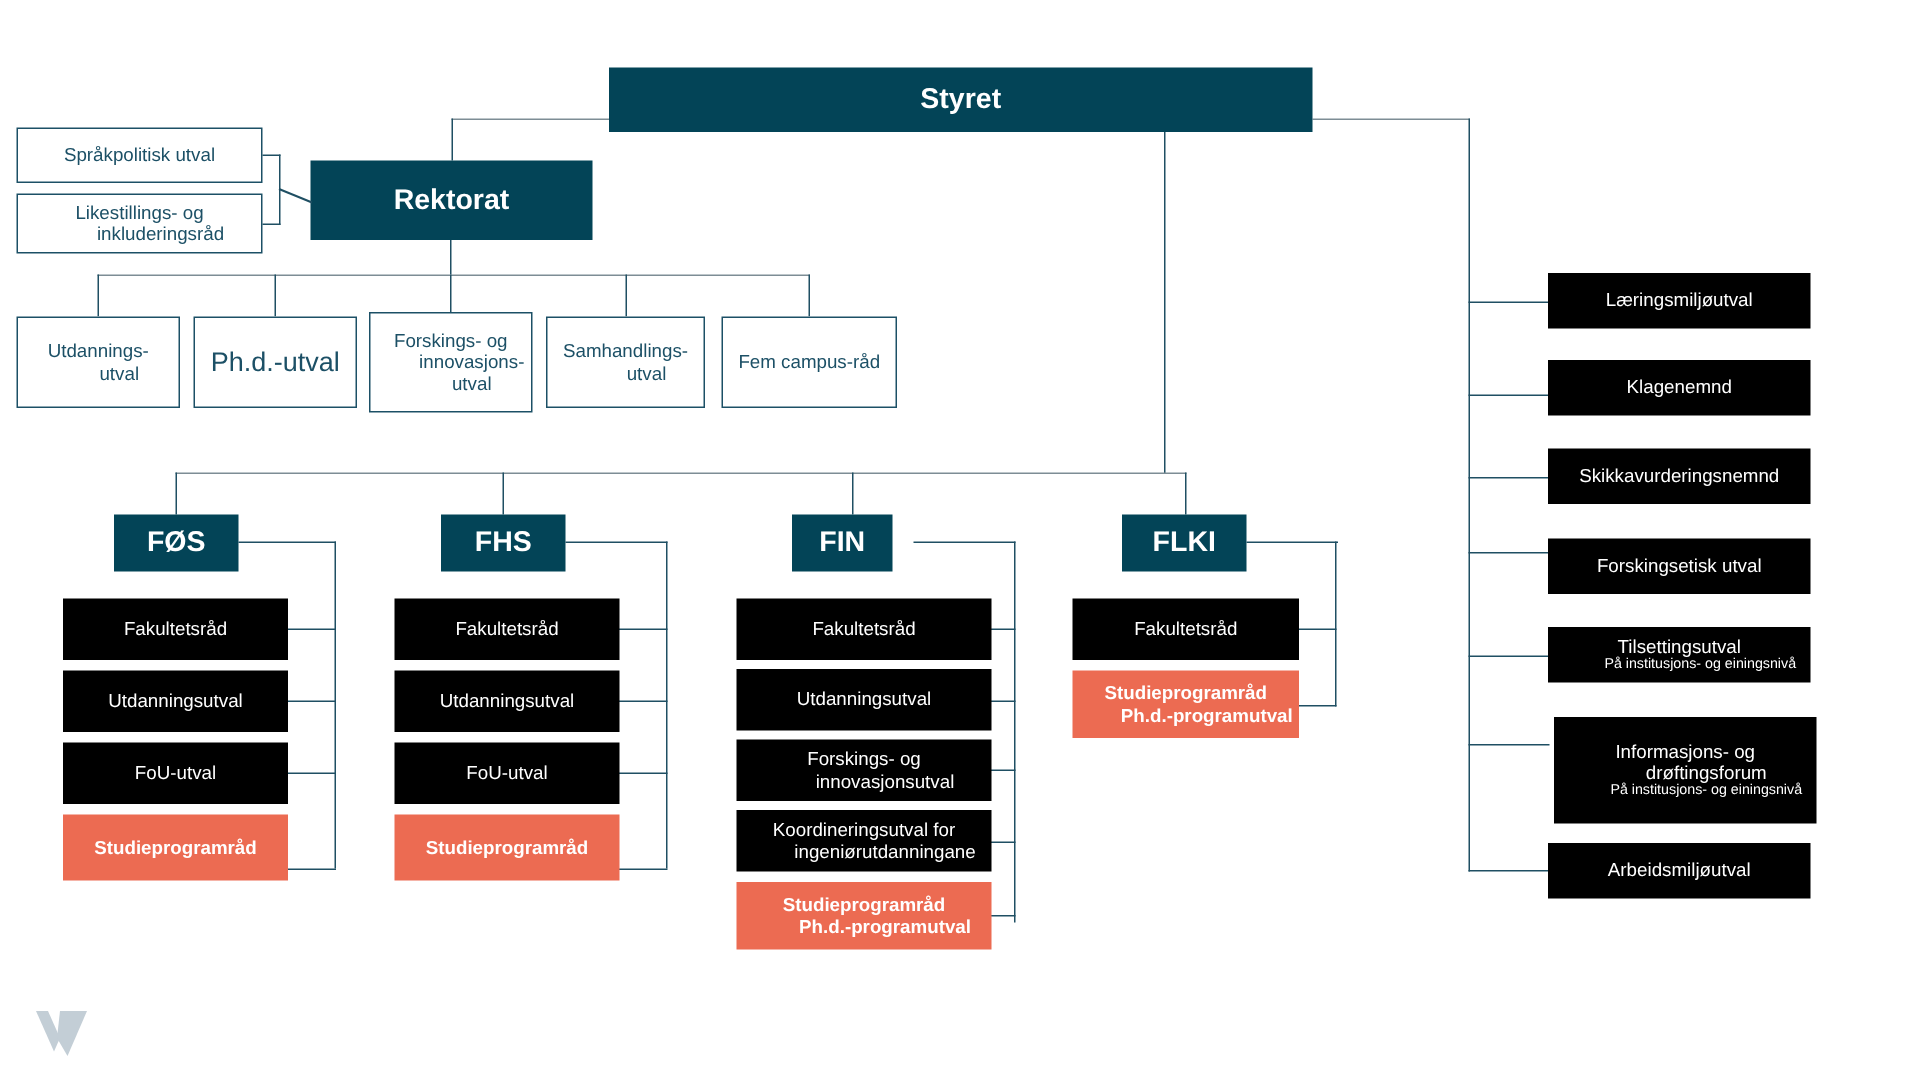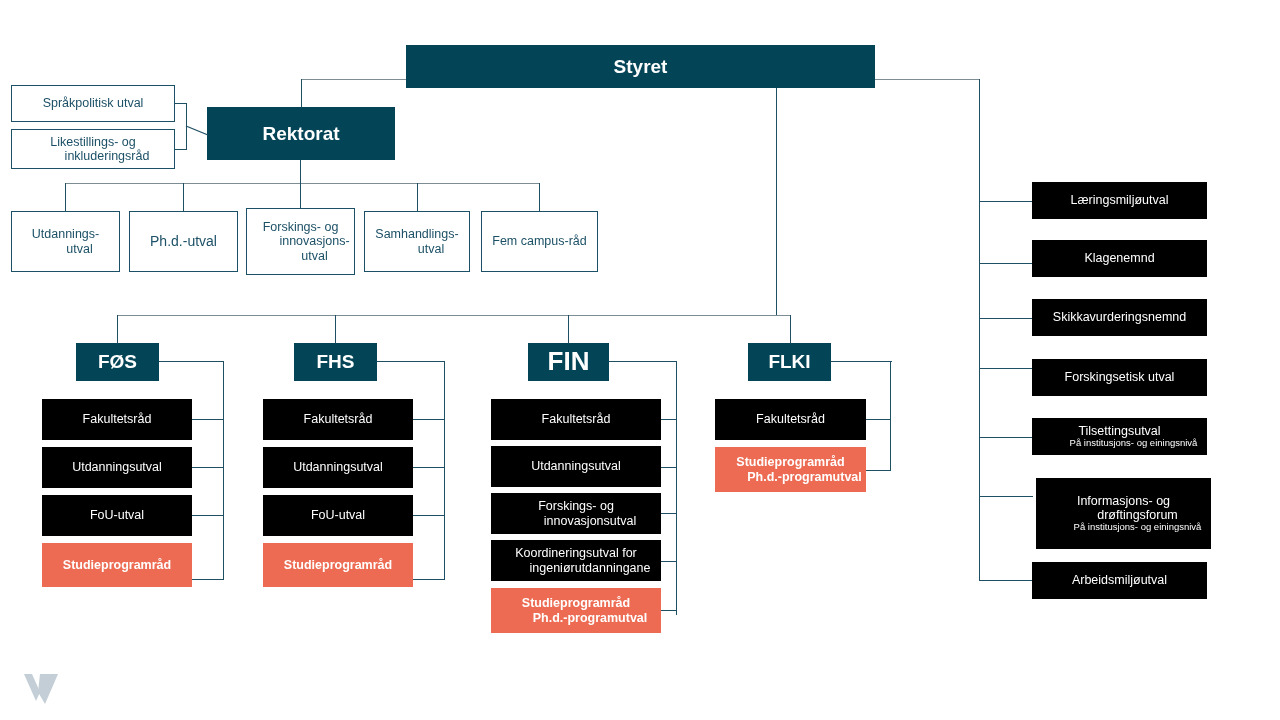--- a/index.html
+++ b/index.html
@@ -104,21 +104,21 @@
   <div class="ln v" style="left:65px;top:183px;height:28px;"></div>
   <div class="ln v" style="left:183px;top:183px;height:28px;"></div>
   <div class="ln v" style="left:300px;top:183px;height:28px;"></div>
   <div class="ln v" style="left:417px;top:183px;height:28px;"></div>
   <div class="ln v" style="left:539px;top:183px;height:28px;"></div>
 
   <div class="node white" style="left:11px;top:211px;width:109px;height:61px;font-size:12.5px;">
     <span class="ttl">Utdannings-</span>
     <span class="sub">utval</span>
   </div>
-  <div class="node white" style="left:129px;top:211px;width:109px;height:61px;font-size:14px;text-align:right;">
+  <div class="node white" style="left:129px;top:211px;width:109px;height:61px;font-size:18px;text-align:right;">
     <span class="ttl">Ph.d.-utval</span>
   </div>
   <div class="node white" style="left:246px;top:208px;width:109px;height:67px;font-size:12.5px;">
     <span class="ttl">Forskings- og</span>
     <span class="sub">innovasjons-</span>
     <span class="sub">utval</span>
   </div>
   <div class="node white" style="left:364px;top:211px;width:106px;height:61px;font-size:12.5px;">
     <span class="ttl">Samhandlings-</span>
     <span class="sub">utval</span>
@@ -172,21 +172,21 @@
   <div class="node teal" style="left:263px;top:447px;width:150px;height:41px;font-size:12.5px;">
     <span class="ttl">Utdanningsutval</span>
   </div>
   <div class="node teal" style="left:263px;top:495px;width:150px;height:41px;font-size:12.5px;">
     <span class="ttl">FoU-utval</span>
   </div>
   <div class="node coral" style="left:263px;top:543px;width:150px;height:44px;font-size:12.5px;">
     <span class="ttl">Studieprogramråd</span>
   </div>
 
-  <div class="node navy" style="left:528px;top:343px;width:81px;height:38px;font-size:26px;">
+  <div class="node navy" style="left:528px;top:343px;width:67px;height:38px;font-size:19px;">
     <span class="ttl">FIN</span>
   </div>
   <div class="ln h" style="left:609px;top:361px;width:68px;"></div>
   <div class="ln v" style="left:676px;top:361px;height:254px;"></div>
   <div class="ln h" style="left:644px;top:419px;width:33px;"></div>
   <div class="ln h" style="left:644px;top:467px;width:33px;"></div>
   <div class="ln h" style="left:644px;top:513px;width:33px;"></div>
   <div class="ln h" style="left:644px;top:561px;width:33px;"></div>
   <div class="ln h" style="left:644px;top:610px;width:33px;"></div>
 

